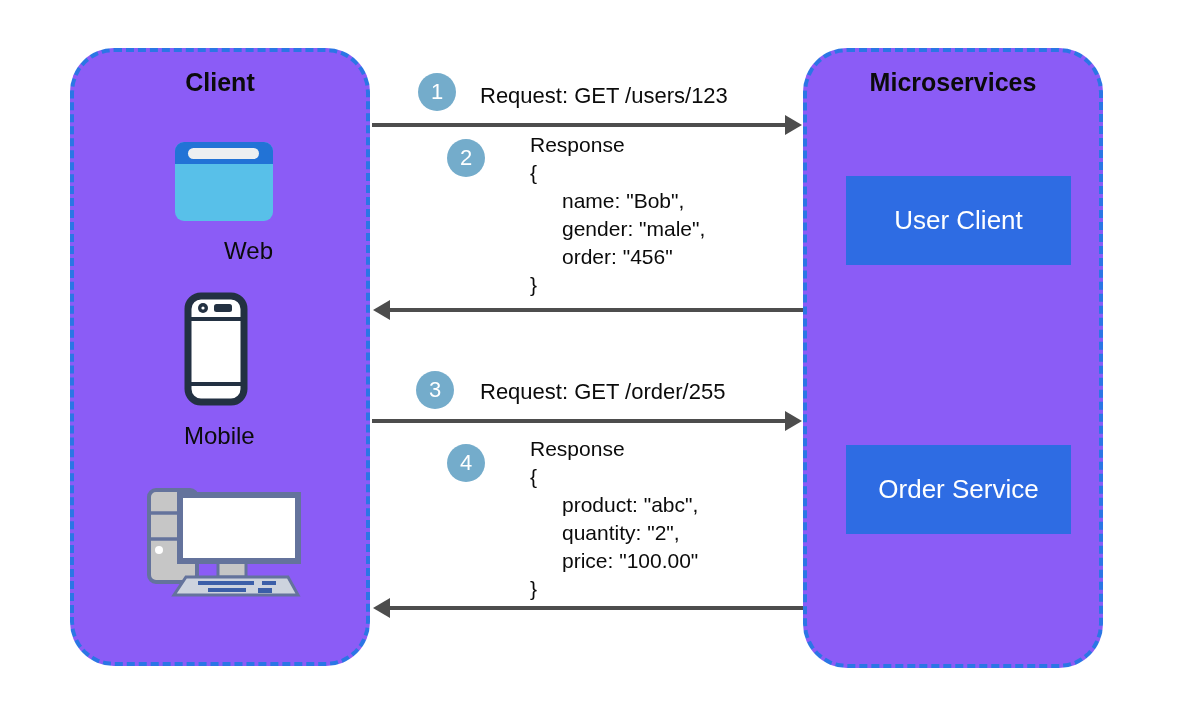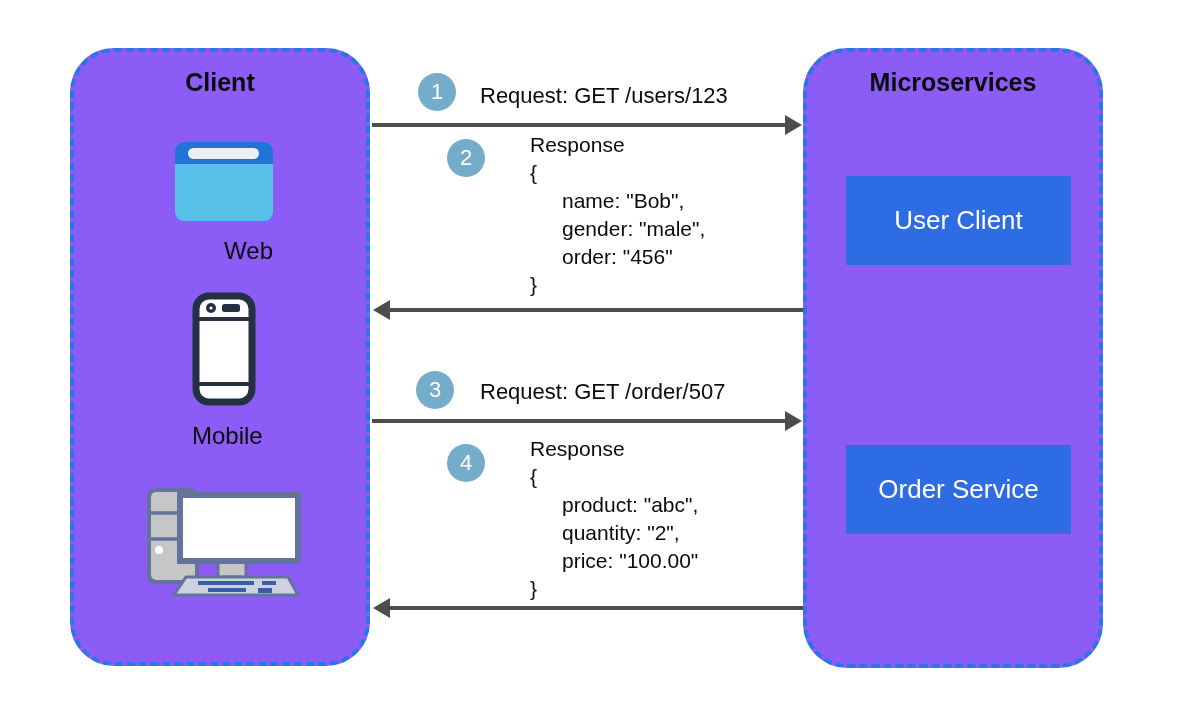--- a/index.html
+++ b/index.html
@@ -17,21 +17,21 @@
 
   
   .group{position:absolute;border:4px dashed var(--border-blue);border-radius:44px;background:#8b5cf6;}
   .client-group{left:70px;top:48px;width:300px;height:618px;}
   .ms-group{left:803px;top:48px;width:300px;height:620px;}
   .group-title{position:absolute;top:16px;left:0;width:100%;text-align:center;font-size:25px;font-weight:bold;color:var(--text-black);}
 
   .client-item{position:absolute;text-align:center;}
   .item-label{font-size:24px;margin-top:12px;color:var(--text-black);text-align:right;}
   .item-web{left:101px;top:90px;width:98px;}
-  .item-mobile{left:118px;top:240px;width:64px;}
+  .item-mobile{left:110px;top:240px;width:64px;}
   .item-pc{left:72px;top:435px;width:156px;}
 
   .service-box{position:absolute;left:39px;width:225px;height:89px;background:var(--service-blue);
     color:var(--service-text);font-size:26px;display:flex;align-items:center;justify-content:center;}
   .service-user{top:124px;}
   .service-order{top:393px;}
 
   
   .step-circle{position:absolute;width:38px;height:38px;border-radius:50%;background:var(--step-teal);
     color:#fff;font-size:22px;display:flex;align-items:center;justify-content:center;}
@@ -115,21 +115,21 @@
     <div class="code-line">Response</div>
     <div class="code-line">{</div>
     <div class="code-line indent">name: "Bob",</div>
     <div class="code-line indent">gender: "male",</div>
     <div class="code-line indent">order: "456"</div>
     <div class="code-line">}</div>
   </div>
   <div class="arrow left" style="left:388px;top:308px;width:415px;"></div>
 
   <div class="step-circle" style="left:416px;top:371px;">3</div>
-  <div class="flow-label" style="left:480px;top:379px;">Request: GET /order/507</div>
+  <div class="flow-label" style="left:480px;top:379px;">Request: GET /order/255</div>
   <div class="arrow right" style="left:372px;top:419px;width:415px;"></div>
 
   <div class="step-circle" style="left:447px;top:444px;">4</div>
   <div class="code-block" style="left:508px;top:435px;">
     <div class="code-line">Response</div>
     <div class="code-line">{</div>
     <div class="code-line indent">product: "abc",</div>
     <div class="code-line indent">quantity: "2",</div>
     <div class="code-line indent">price: "100.00"</div>
     <div class="code-line">}</div>

